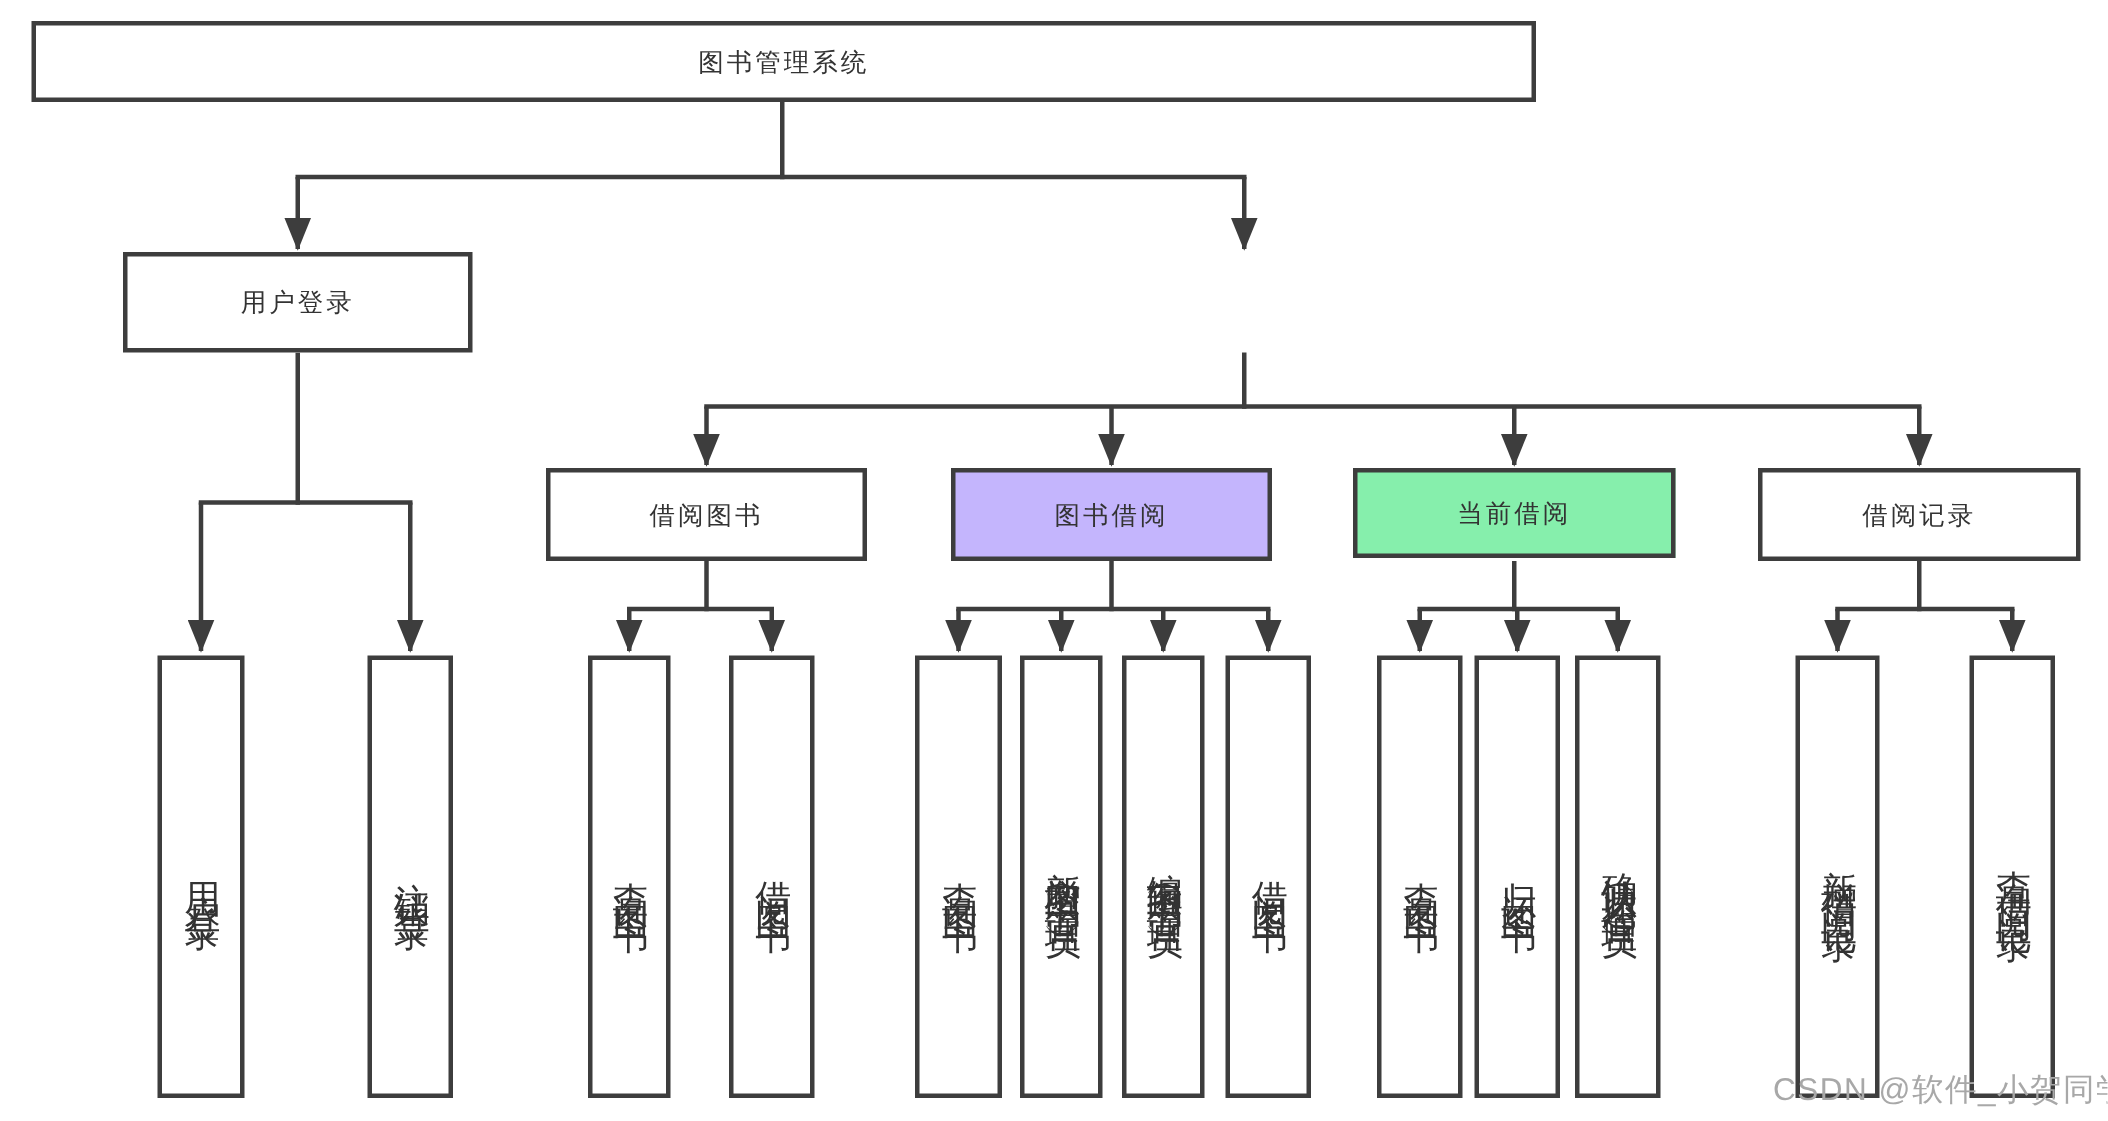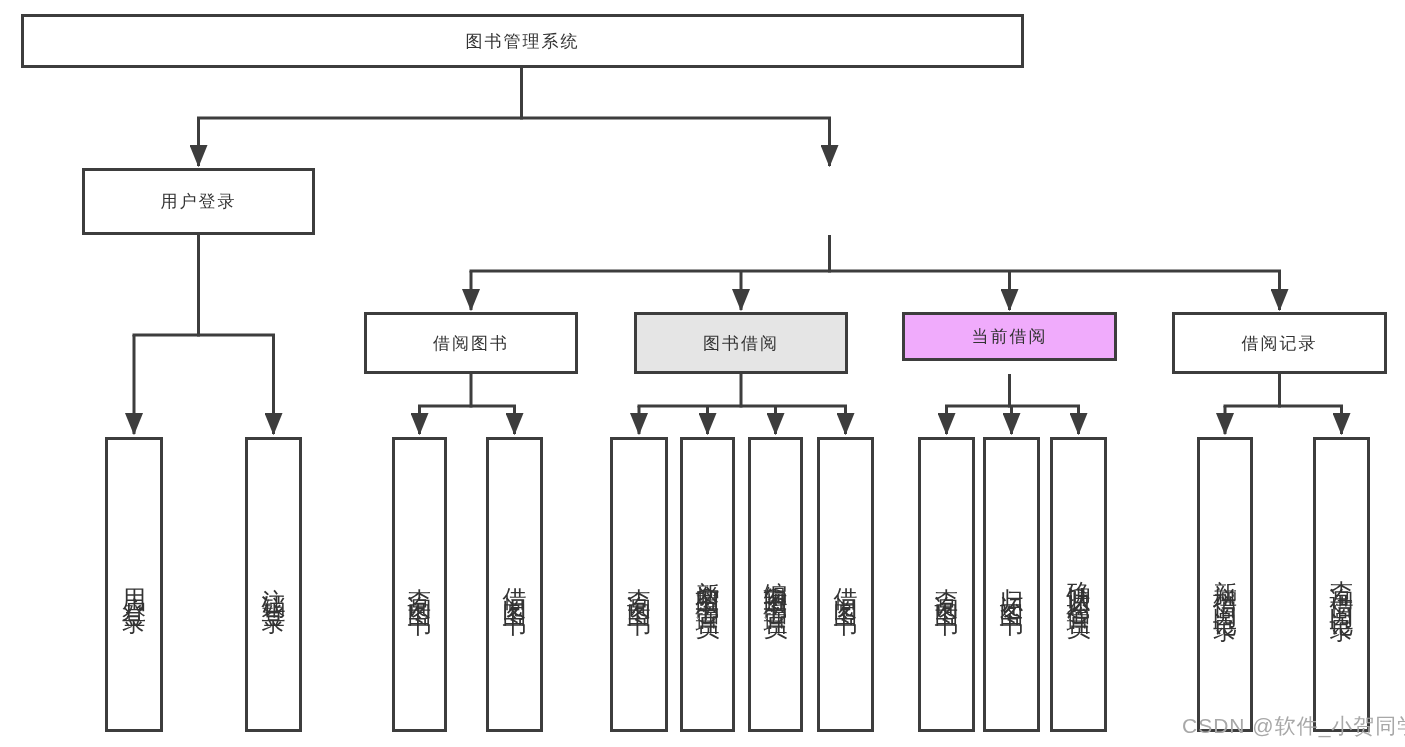--- a/index.html
+++ b/index.html
@@ -78,22 +78,22 @@
       <line x1="1225" y1="406" x2="1225" y2="434" marker-end="url(#arrow)"></line>
       <line x1="1341.5" y1="406" x2="1341.5" y2="434" marker-end="url(#arrow)"></line>
     </g>
   </svg>
 
   <div class="node h" style="left: 21px; top: 14px; width: 1003px; height: 54px; border-color: rgb(61, 61, 61); color: rgb(51, 51, 51); background: rgb(255, 255, 255);">图书管理系统</div>
 
   <div class="node h" style="left: 82px; top: 168px; width: 233px; height: 67px; border-color: rgb(61, 61, 61); color: rgb(51, 51, 51); background: rgb(255, 255, 255);">用户登录</div>
 
   <div class="node h" style="left: 364px; top: 312px; width: 214px; height: 62px; border-color: rgb(61, 61, 61); color: rgb(51, 51, 51); background: rgb(255, 255, 255);">借阅图书</div>
-  <div class="node h" style="left: 634px; top: 312px; width: 214px; height: 62px; border-color: rgb(61, 61, 61); color: rgb(51, 51, 51); background: #e5e5e5;">图书借阅</div>
-  <div class="node h" style="left: 902px; top: 312px; width: 215px; height: 49px; border-color: rgb(61, 61, 61); color: rgb(51, 51, 51); background: #f0abfc;">当前借阅</div>
+  <div class="node h" style="left: 634px; top: 312px; width: 214px; height: 62px; border-color: rgb(61, 61, 61); color: rgb(51, 51, 51); background: #c4b5fd;">图书借阅</div>
+  <div class="node h" style="left: 902px; top: 312px; width: 215px; height: 60px; border-color: rgb(61, 61, 61); color: rgb(51, 51, 51); background: #86efac;">当前借阅</div>
   <div class="node h" style="left: 1172px; top: 312px; width: 215px; height: 62px; border-color: rgb(61, 61, 61); color: rgb(51, 51, 51); background: rgb(255, 255, 255);">借阅记录</div>
 
   <div class="node v" style="left: 105px; top: 437px; width: 58px; height: 295px; border-color: rgb(61, 61, 61); color: rgb(51, 51, 51); background: rgb(255, 255, 255); letter-spacing: 8px;">用户登录</div>
   <div class="node v" style="left: 245px; top: 437px; width: 57px; height: 295px; border-color: rgb(61, 61, 61); color: rgb(51, 51, 51); background: rgb(255, 255, 255); letter-spacing: 8px;">注销登录</div>
   <div class="node v" style="left: 392px; top: 437px; width: 55px; height: 295px; border-color: rgb(61, 61, 61); color: rgb(51, 51, 51); background: rgb(255, 255, 255); letter-spacing: 8px;">查询图书</div>
   <div class="node v" style="left: 486px; top: 437px; width: 57px; height: 295px; border-color: rgb(61, 61, 61); color: rgb(51, 51, 51); background: rgb(255, 255, 255); letter-spacing: 8px;">借阅图书</div>
   <div class="node v" style="left: 610px; top: 437px; width: 58px; height: 295px; border-color: rgb(61, 61, 61); color: rgb(51, 51, 51); background: rgb(255, 255, 255); letter-spacing: 8px;">查询图书</div>
   <div class="node v" style="left: 680px; top: 437px; width: 55px; height: 295px; border-color: rgb(61, 61, 61); color: rgb(51, 51, 51); background: rgb(255, 255, 255); letter-spacing: 5px;">新增图书（管理员）</div>
   <div class="node v" style="left: 748px; top: 437px; width: 55px; height: 295px; border-color: rgb(61, 61, 61); color: rgb(51, 51, 51); background: rgb(255, 255, 255); letter-spacing: 5px;">编辑图书（管理员）</div>
   <div class="node v" style="left: 817px; top: 437px; width: 57px; height: 295px; border-color: rgb(61, 61, 61); color: rgb(51, 51, 51); background: rgb(255, 255, 255); letter-spacing: 8px;">借阅图书</div>

